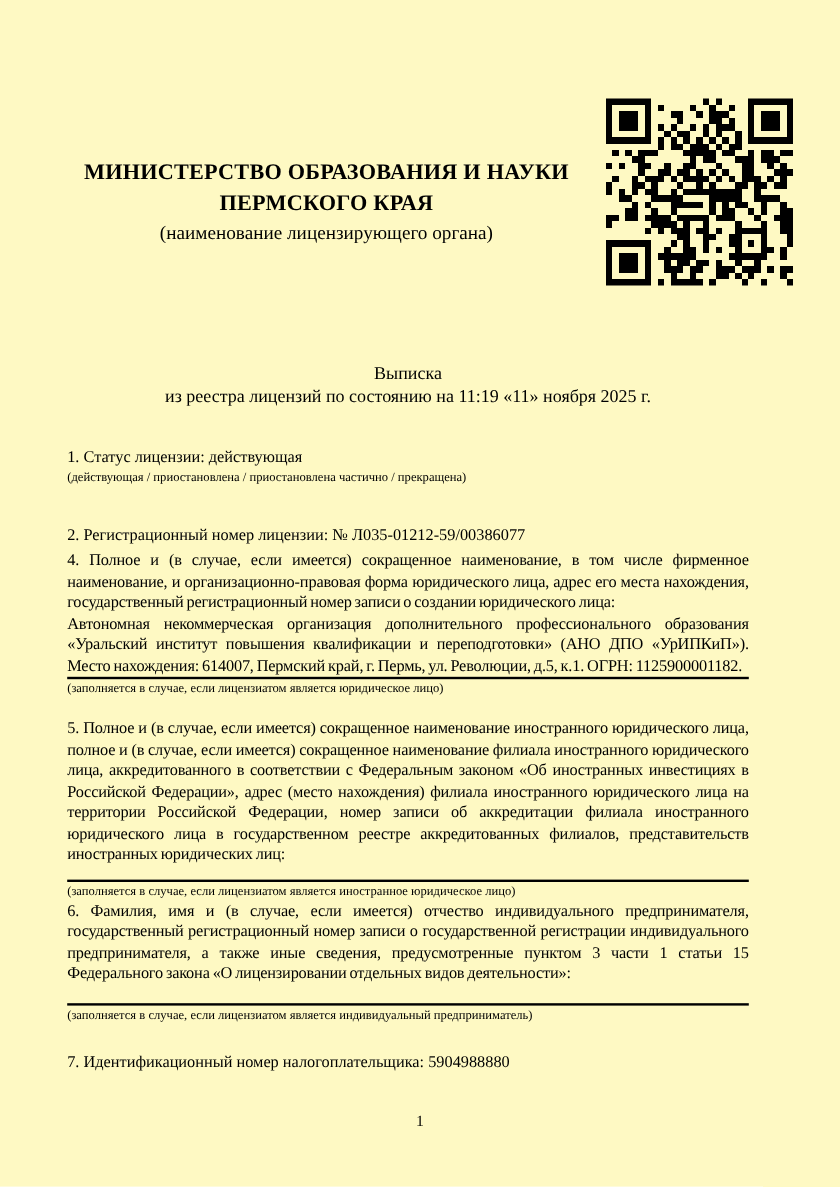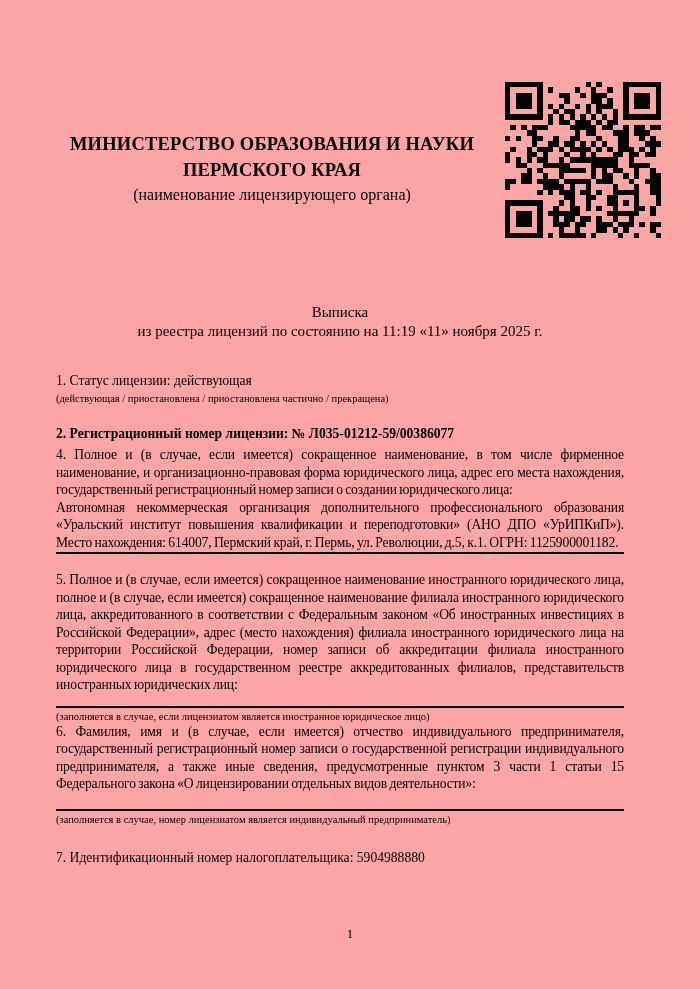--- a/index.html
+++ b/index.html
@@ -1,20 +1,20 @@
 <!DOCTYPE html>
 <html lang="ru"><head>
 <meta charset="utf-8">
 <style>
   html,body{margin:0;padding:0;background:#ffffff;}
   .page{
     position:relative;
     width:700px;
     height:989px;
-    background:#fca5a5;
+    background:#fef9c3;
     color:#000;
     font-family:"Liberation Serif", serif;
     overflow:hidden;
   }
   .header{
     position:absolute;
     top:131px;
     left:60px;
     width:424px;
     text-align:center;
@@ -62,21 +62,21 @@
     font-size:10.5px;
     line-height:13px;
     margin-top:2px;
   }
   .rule{
     border-top:2px solid #000;
     height:0;
     margin-top:1px;
   }
   .mt-s1{margin-top:31px;}
-  .mt-s2{margin-top:20px;font-weight:bold;}
+  .mt-s2{margin-top:32px;}
   .mt-s3{margin-top:15px;}
   .mt-s4{margin-top:4px;}
   .mt-s5{margin-top:17px;}
   .mt-r5{margin-top:12px;}
   .mt-s6{}
   .mt-r6{margin-top:16px;}
   .mt-s7{margin-top:23px;}
   .footer{
     position:absolute;
     top:926px;
@@ -512,27 +512,28 @@
 
     <div class="field mt-s1">1. Статус лицензии: действующая</div>
     <div class="caption">(действующая / приостановлена / приостановлена частично / прекращена)</div>
 
     <div class="field mt-s2">2. Регистрационный номер лицензии: № Л035-01212-59/00386077</div>
 
 
     <div class="field just mt-s4">4. Полное и (в случае, если имеется) сокращенное наименование, в том числе фирменное наименование, и организационно-правовая форма юридического лица, адрес его места нахождения, государственный регистрационный номер записи о создании юридического лица:</div>
     <div class="field just">Автономная некоммерческая организация дополнительного профессионального образования «Уральский институт повышения квалификации и переподготовки» (АНО ДПО «УрИПКиП»). Место нахождения: 614007, Пермский край, г. Пермь, ул. Революции, д.5, к.1. ОГРН: 1125900001182.</div>
     <div class="rule"></div>
+    <div class="caption">(заполняется в случае, если лицензиатом является юридическое лицо)</div>
 
     <div class="field just mt-s5">5. Полное и (в случае, если имеется) сокращенное наименование иностранного юридического лица, полное и (в случае, если имеется) сокращенное наименование филиала иностранного юридического лица, аккредитованного в соответствии с Федеральным законом «Об иностранных инвестициях в Российской Федерации», адрес (место нахождения) филиала иностранного юридического лица на территории Российской Федерации, номер записи об аккредитации филиала иностранного юридического лица в государственном реестре аккредитованных филиалов, представительств иностранных юридических лиц:</div>
     <div class="rule mt-r5"></div>
     <div class="caption">(заполняется в случае, если лицензиатом является иностранное юридическое лицо)</div>
 
     <div class="field just mt-s6">6. Фамилия, имя и (в случае, если имеется) отчество индивидуального предпринимателя, государственный регистрационный номер записи о государственной регистрации индивидуального предпринимателя, а также иные сведения, предусмотренные пунктом 3 части 1 статьи 15 Федерального закона «О лицензировании отдельных видов деятельности»:</div>
     <div class="rule mt-r6"></div>
-    <div class="caption">(заполняется в случае, номер лицензиатом является индивидуальный предприниматель)</div>
+    <div class="caption">(заполняется в случае, если лицензиатом является индивидуальный предприниматель)</div>
 
     <div class="field mt-s7">7. Идентификационный номер налогоплательщика: 5904988880</div>
   </div>
 
   <div class="footer">1</div>
 
 </div>
 
 </body></html>

